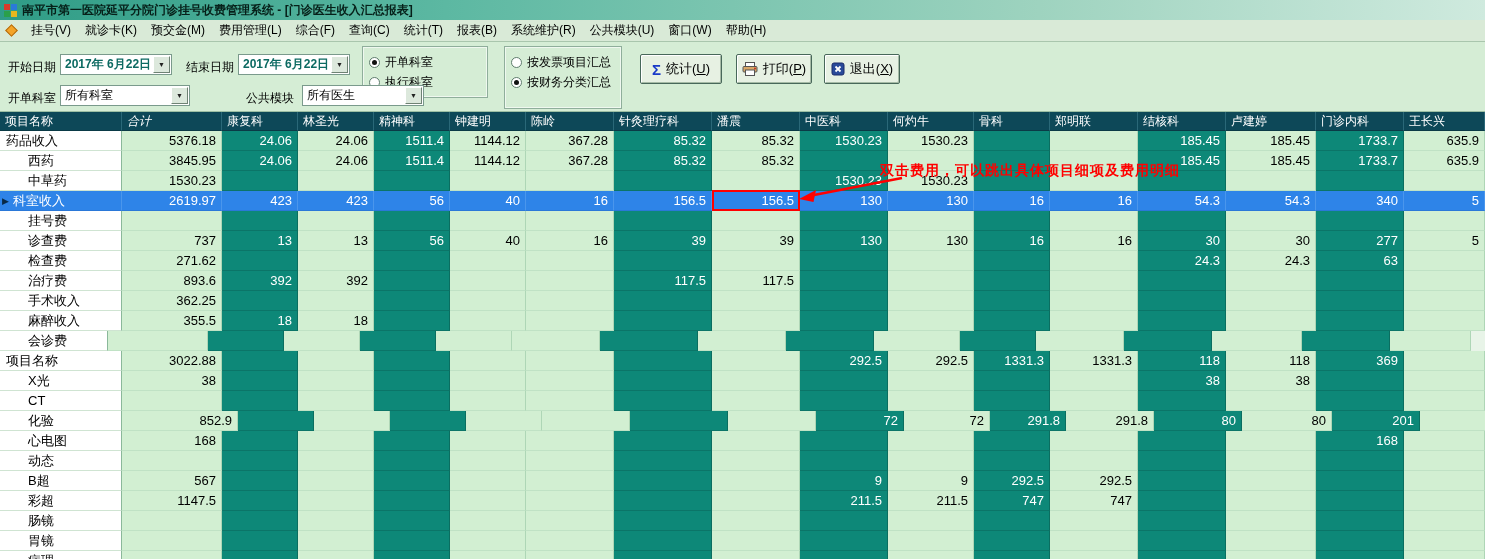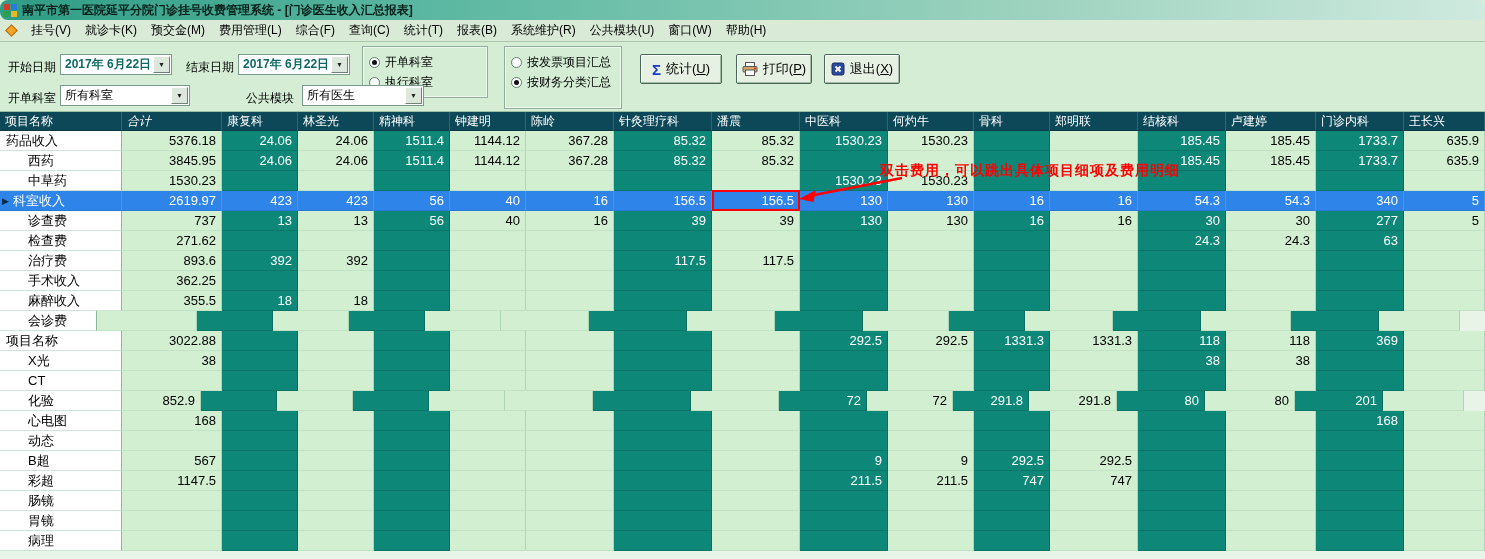--- a/index.html
+++ b/index.html
@@ -2,21 +2,21 @@
 <html style="--header-bg: #0d4858; --dark-col: #0d8878; --light-col: #d2efd2; --label-col: #ffffff; --sel: #2e84e8; --anno: #ff0000; --date-text: #0c6a62;"><head>
 <meta charset="utf-8">
 <style>
   html,body{margin:0;padding:0;background:#d2efd2;}
   *{box-sizing:border-box;}
   .app{position:relative;width:1485px;height:559px;overflow:hidden;
        font-family:"Liberation Sans","DejaVu Sans",sans-serif;font-size:12px;color:#000;background:#d5edd5;}
 
   
   .titlebar{height:20px;background:linear-gradient(90deg,#2f9c86,#5cb8a2 30%,#9ed3bf 70%,#cfeade);
-            display:flex;align-items:center;padding-left:4px;gap:5px;font-weight:bold;color:#062019;border-radius:8px;}
+            display:flex;align-items:center;padding-left:4px;gap:5px;font-weight:bold;color:#062019;}
   .appicon{width:13px;height:13px;display:inline-block;flex:0 0 auto;}
 
   
   .menubar{height:22px;background:#d9ead7;border-bottom:1px solid #a9c6ad;display:flex;align-items:center;padding-left:3px;}
   .mdi-icon{width:9px;height:9px;background:#f4a428;border:1px solid #b06a10;transform:rotate(45deg);margin:0 8px 0 4px;flex:0 0 auto;}
   .menu-item{padding:0 7px;height:22px;line-height:21px;white-space:nowrap;}
 
   
   .toolbar{position:relative;height:70px;background:#d5edd5;border-bottom:1px solid #9cbfa4;}
   .tlabel{position:absolute;font-size:12px;white-space:nowrap;}
@@ -247,20 +247,39 @@
         <div class="cell dark" style="width: 88px;">130</div>
         <div class="cell light" style="width: 86px;">130</div>
         <div class="cell dark" style="width: 76px;">16</div>
         <div class="cell light" style="width: 88px;">16</div>
         <div class="cell dark" style="width: 88px;">54.3</div>
         <div class="cell light" style="width: 90px;">54.3</div>
         <div class="cell dark" style="width: 88px;">340</div>
         <div class="cell light" style="width: 81px;">5</div>
       </div>
       <div class="grow">
+        <div class="cell lab ind" style="width: 122px;"><span>挂号费</span></div>
+        <div class="cell light" style="width: 100px;"></div>
+        <div class="cell dark" style="width: 76px;"></div>
+        <div class="cell light" style="width: 76px;"></div>
+        <div class="cell dark" style="width: 76px;"></div>
+        <div class="cell light" style="width: 76px;"></div>
+        <div class="cell light" style="width: 88px;"></div>
+        <div class="cell dark" style="width: 98px;"></div>
+        <div class="cell light" style="width: 88px;"></div>
+        <div class="cell dark" style="width: 88px;"></div>
+        <div class="cell light" style="width: 86px;"></div>
+        <div class="cell dark" style="width: 76px;"></div>
+        <div class="cell light" style="width: 88px;"></div>
+        <div class="cell dark" style="width: 88px;"></div>
+        <div class="cell light" style="width: 90px;"></div>
+        <div class="cell dark" style="width: 88px;"></div>
+        <div class="cell light" style="width: 81px;"></div>
+      </div>
+      <div class="grow">
         <div class="cell lab ind" style="width: 122px;"><span>诊查费</span></div>
         <div class="cell light" style="width: 100px;">737</div>
         <div class="cell dark" style="width: 76px;">13</div>
         <div class="cell light" style="width: 76px;">13</div>
         <div class="cell dark" style="width: 76px;">56</div>
         <div class="cell light" style="width: 76px;">40</div>
         <div class="cell light" style="width: 88px;">16</div>
         <div class="cell dark" style="width: 98px;">39</div>
         <div class="cell light" style="width: 88px;">39</div>
         <div class="cell dark" style="width: 88px;">130</div>
@@ -342,21 +361,21 @@
         <div class="cell dark" style="width: 88px;"></div>
         <div class="cell light" style="width: 86px;"></div>
         <div class="cell dark" style="width: 76px;"></div>
         <div class="cell light" style="width: 88px;"></div>
         <div class="cell dark" style="width: 88px;"></div>
         <div class="cell light" style="width: 90px;"></div>
         <div class="cell dark" style="width: 88px;"></div>
         <div class="cell light" style="width: 81px;"></div>
       </div>
       <div class="grow">
-        <div class="cell lab ind" style="width: 97px;"><span>会诊费</span></div>
+        <div class="cell lab ind" style="width: 108px;"><span>会诊费</span></div>
         <div class="cell light" style="width: 100px;"></div>
         <div class="cell dark" style="width: 76px;"></div>
         <div class="cell light" style="width: 76px;"></div>
         <div class="cell dark" style="width: 76px;"></div>
         <div class="cell light" style="width: 76px;"></div>
         <div class="cell light" style="width: 88px;"></div>
         <div class="cell dark" style="width: 98px;"></div>
         <div class="cell light" style="width: 88px;"></div>
         <div class="cell dark" style="width: 88px;"></div>
         <div class="cell light" style="width: 86px;"></div>
@@ -419,21 +438,21 @@
         <div class="cell light" style="width: 86px;"></div>
         <div class="cell dark" style="width: 76px;"></div>
         <div class="cell light" style="width: 88px;"></div>
         <div class="cell dark" style="width: 88px;"></div>
         <div class="cell light" style="width: 90px;"></div>
         <div class="cell dark" style="width: 88px;"></div>
         <div class="cell light" style="width: 81px;"></div>
       </div>
       <div class="grow">
         <div class="cell lab ind" style="width: 122px;"><span>化验</span></div>
-        <div class="cell light" style="width: 79px;">852.9</div>
+        <div class="cell light" style="width: 116px;">852.9</div>
         <div class="cell dark" style="width: 76px;"></div>
         <div class="cell light" style="width: 76px;"></div>
         <div class="cell dark" style="width: 76px;"></div>
         <div class="cell light" style="width: 76px;"></div>
         <div class="cell light" style="width: 88px;"></div>
         <div class="cell dark" style="width: 98px;"></div>
         <div class="cell light" style="width: 88px;"></div>
         <div class="cell dark" style="width: 88px;">72</div>
         <div class="cell light" style="width: 86px;">72</div>
         <div class="cell dark" style="width: 76px;">291.8</div>

